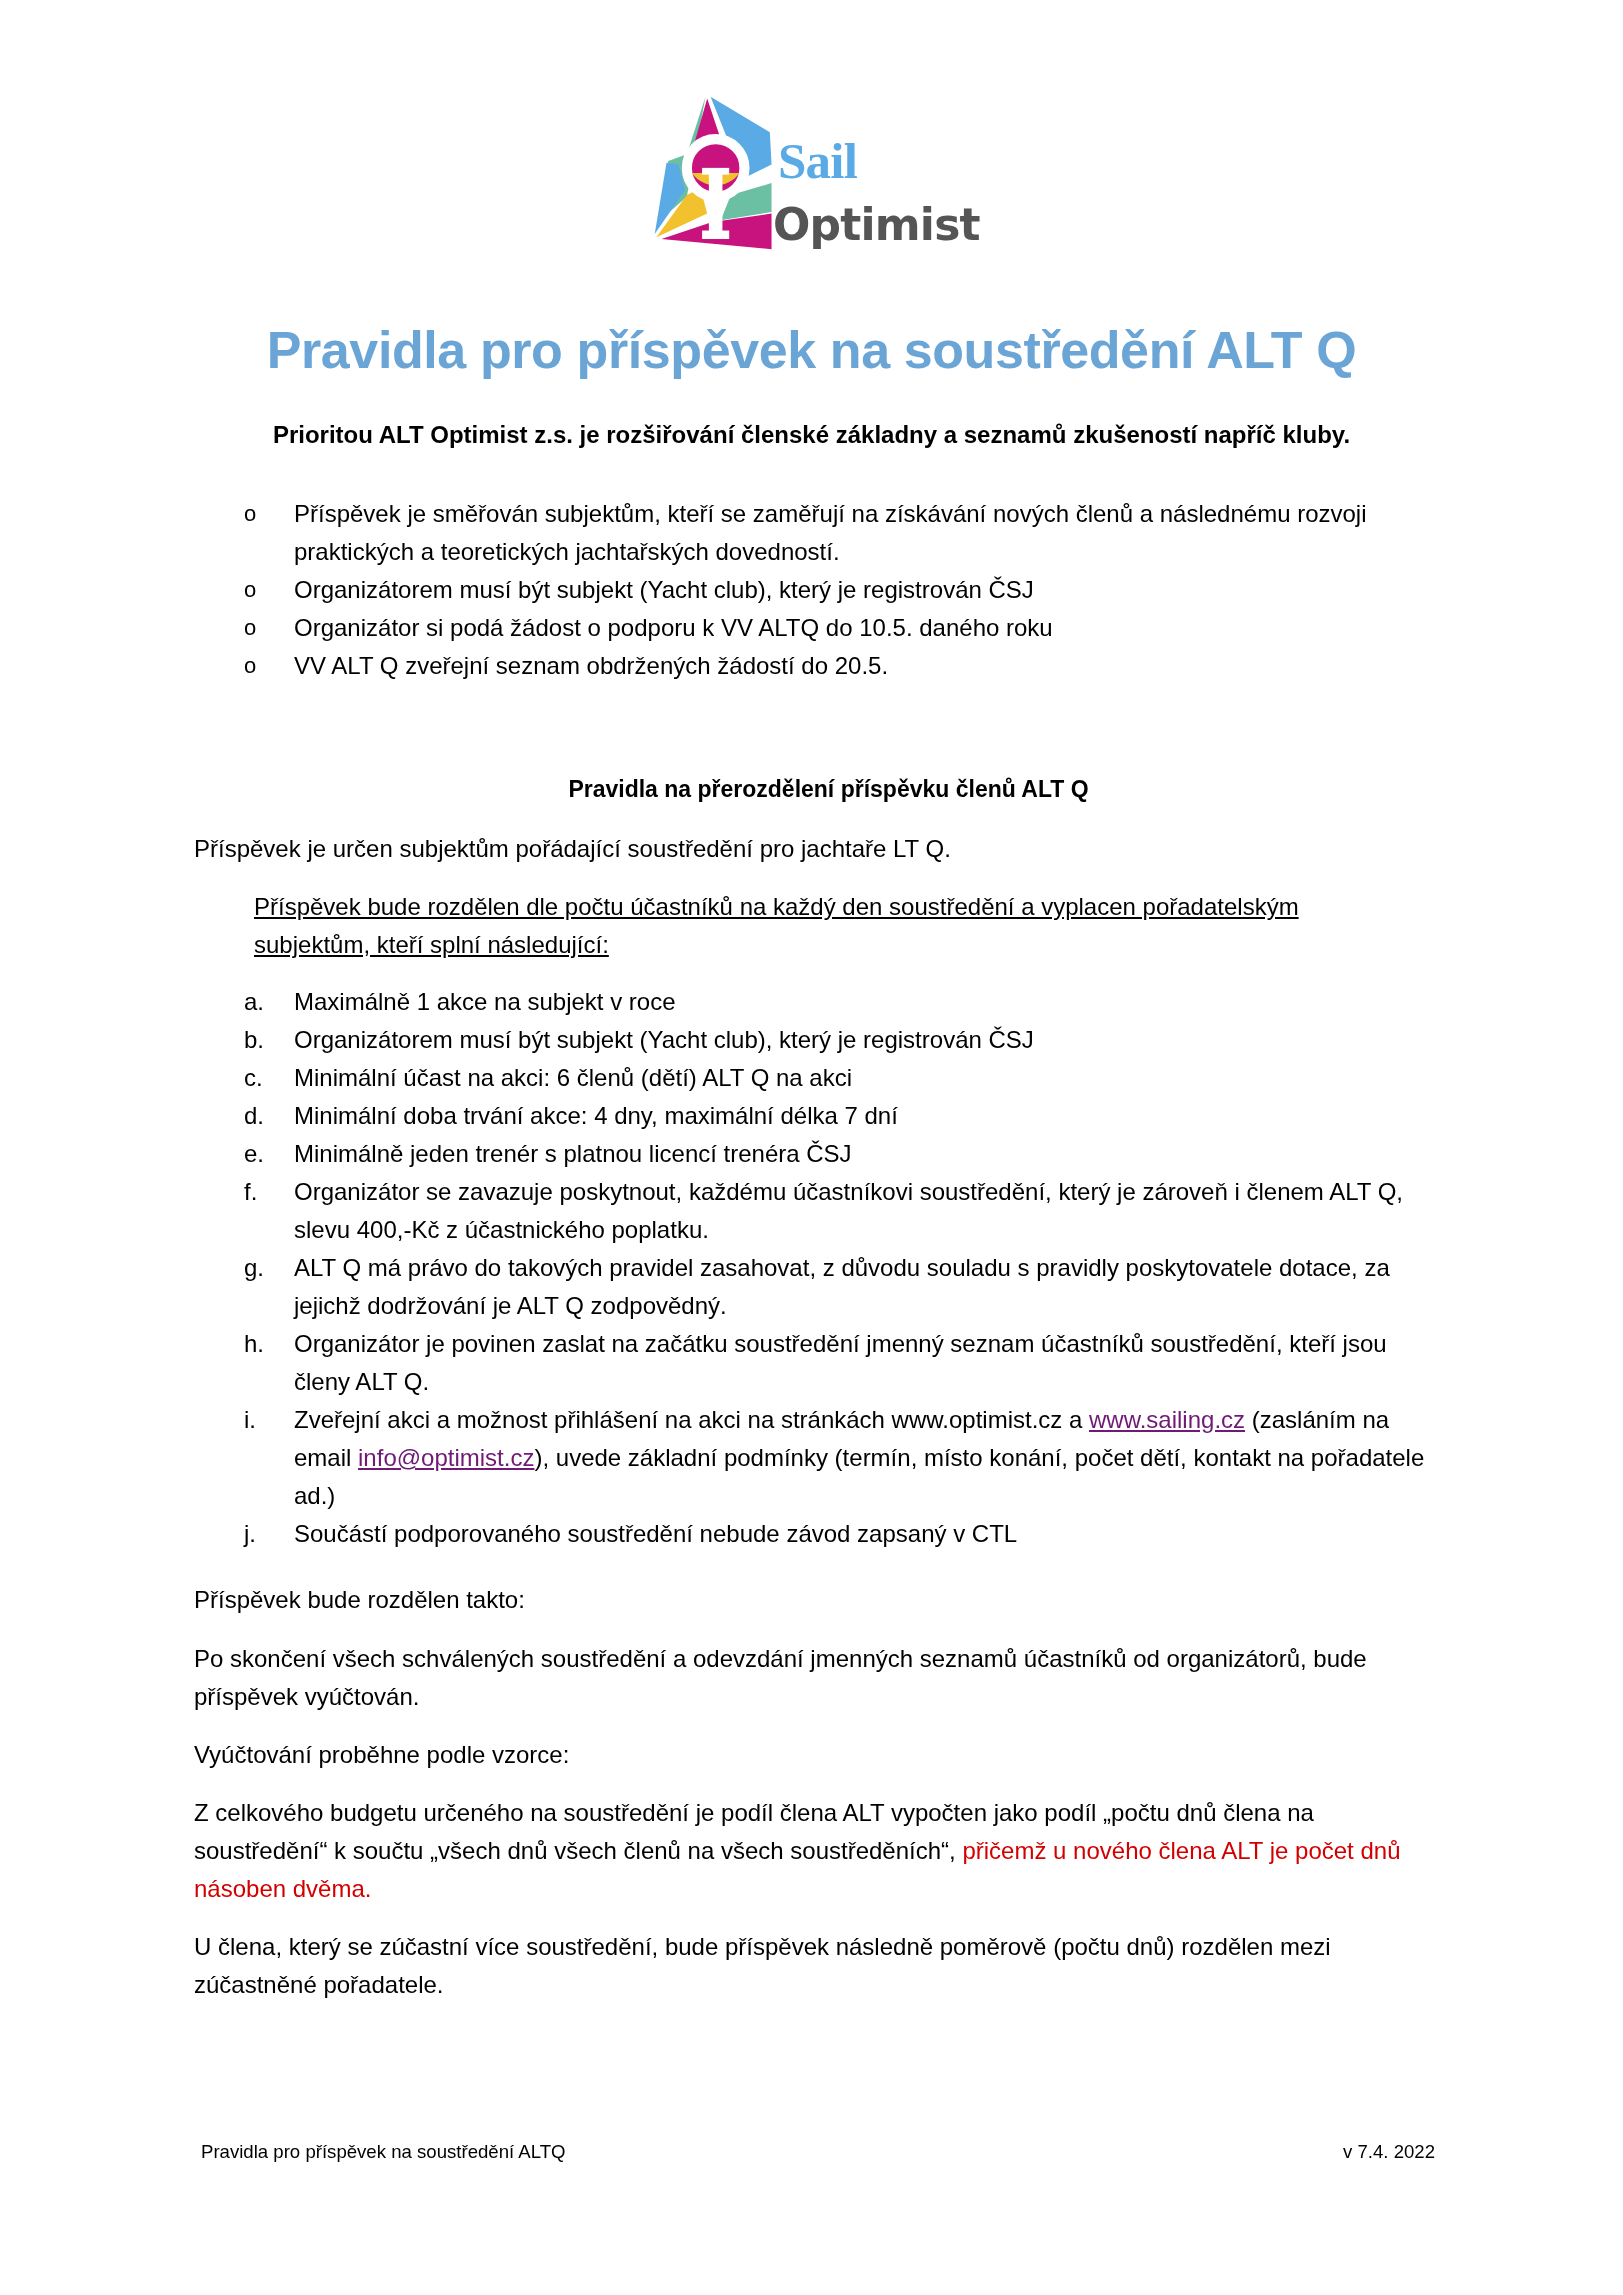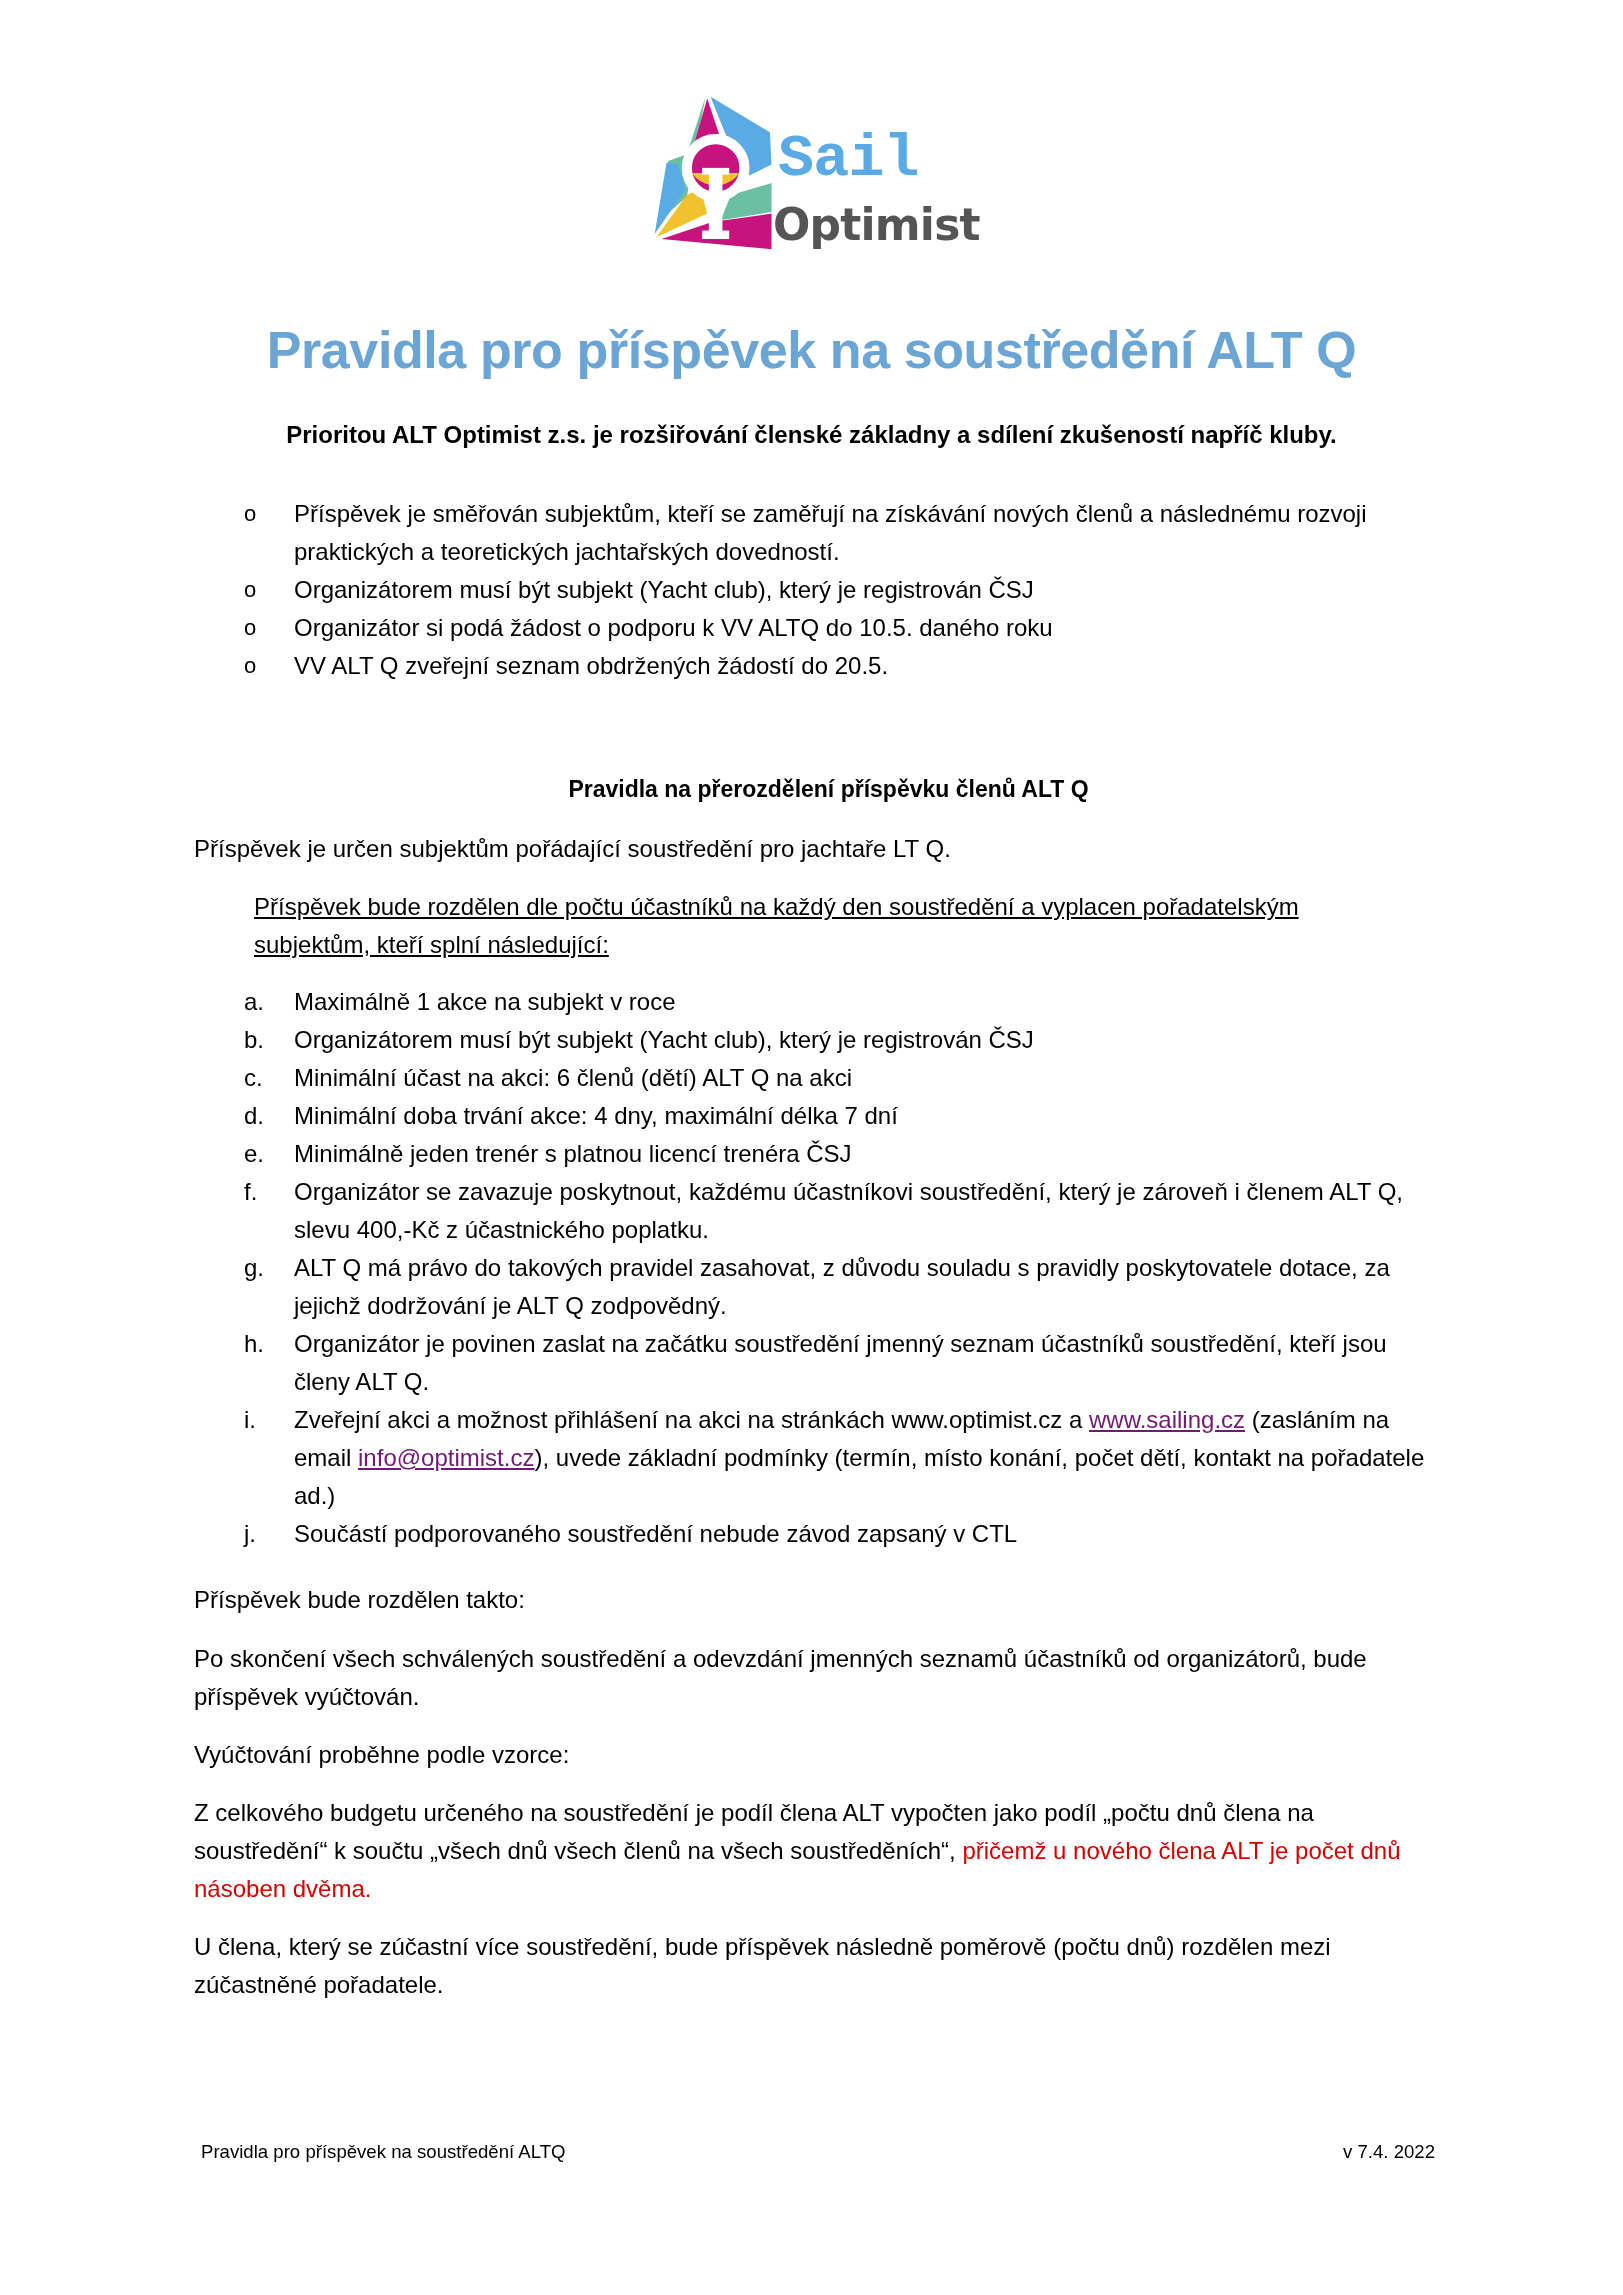--- a/index.html
+++ b/index.html
@@ -3,22 +3,22 @@
 <meta charset="utf-8">
 <style>
   html, body { margin: 0; padding: 0; background: #ffffff; }
   body { width: 1623px; height: 2295px; position: relative; overflow: hidden;
          font-family: "Liberation Sans", "DejaVu Sans", sans-serif; color: #000; }
   .page { position: absolute; left: 0; top: 0; width: 1623px; height: 2295px; }
 
   
   .logo { position: absolute; left: 653px; top: 95px; width: 330px; height: 169px; }
   .logo svg { position: absolute; left: 0; top: 0; }
-  .logo-sail { position: absolute; left: 125px; top: 34px; font-family: Liberation Mono, monospace;
-               font-weight: bold; font-size: 60px; color: #5aaae6; letter-spacing: -0.8px; line-height: 1; }
+  .logo-sail { position: absolute; left: 125px; top: 41px; font-family: Liberation Serif, serif;
+               font-weight: bold; font-size: 51px; color: #5aaae6; letter-spacing: -0.8px; line-height: 1; }
   .logo-optimist { position: absolute; left: 120px; top: 108px; font-family: "DejaVu Sans", sans-serif;
                    font-weight: bold; font-size: 44px; color: #555555; line-height: 1; letter-spacing: -0.8px; }
 
   .title { position: absolute; left: 0; width: 1623px; top: 320px; text-align: center;
            font-family: "Liberation Sans", sans-serif; font-weight: bold; font-size: 52px;
            color: #6aa5d6; letter-spacing: -0.4px; }
   .subtitle { position: absolute; left: 0; width: 1623px; top: 421px; text-align: center;
               font-weight: bold; font-size: 24px; }
   .blist { position: absolute; left: 244px; top: 495px; width: 1184px; margin: 0; padding: 0; list-style: none; }
   .blist li { position: relative; padding-left: 50px; font-size: 24px; line-height: 38px; }
@@ -58,21 +58,21 @@
       <path d="M46,92 L102,92 A34,34 0 0 1 46,92 Z" fill="#f2c12e"></path>
       <rect x="66" y="88" width="16" height="80" fill="#ffffff"></rect>
       <rect x="58" y="86" width="32" height="8" fill="#ffffff"></rect>
       <rect x="58" y="160" width="32" height="10" fill="#ffffff"></rect>
     </svg>
     <span class="logo-sail">Sail</span>
     <span class="logo-optimist">Optimist</span>
   </div>
 
   <h1 class="title" style="margin:0">Pravidla pro příspěvek na soustředění ALT Q</h1>
-  <div class="subtitle">Prioritou ALT Optimist z.s. je rozšiřování členské základny a sdílení zkušeností napříč kluby.</div>
+  <div class="subtitle">Prioritou ALT Optimist z.s. je rozšiřování členské základny a seznamů zkušeností napříč kluby.</div>
 
   <ul class="blist">
     <li><span class="marker">o</span><span>Příspěvek je směřován subjektům, kteří se zaměřují na získávání nových členů a následnému rozvoji praktických a teoretických  jachtařských dovedností.</span></li>
     <li><span class="marker">o</span><span>Organizátorem musí být subjekt (Yacht club), který je registrován ČSJ</span></li>
     <li><span class="marker">o</span><span>Organizátor si podá žádost o podporu k VV ALTQ do 10.5. daného roku</span></li>
     <li><span class="marker">o</span><span>VV ALT Q zveřejní seznam obdržených žádostí do 20.5.</span></li>
   </ul>
 
   <div class="sec-title">Pravidla na přerozdělení příspěvku členů ALT Q</div>
   <div class="p-abs" style="left:194px; top:830px; width:1251px;">Příspěvek je určen subjektům pořádající soustředění pro jachtaře LT Q.</div>

